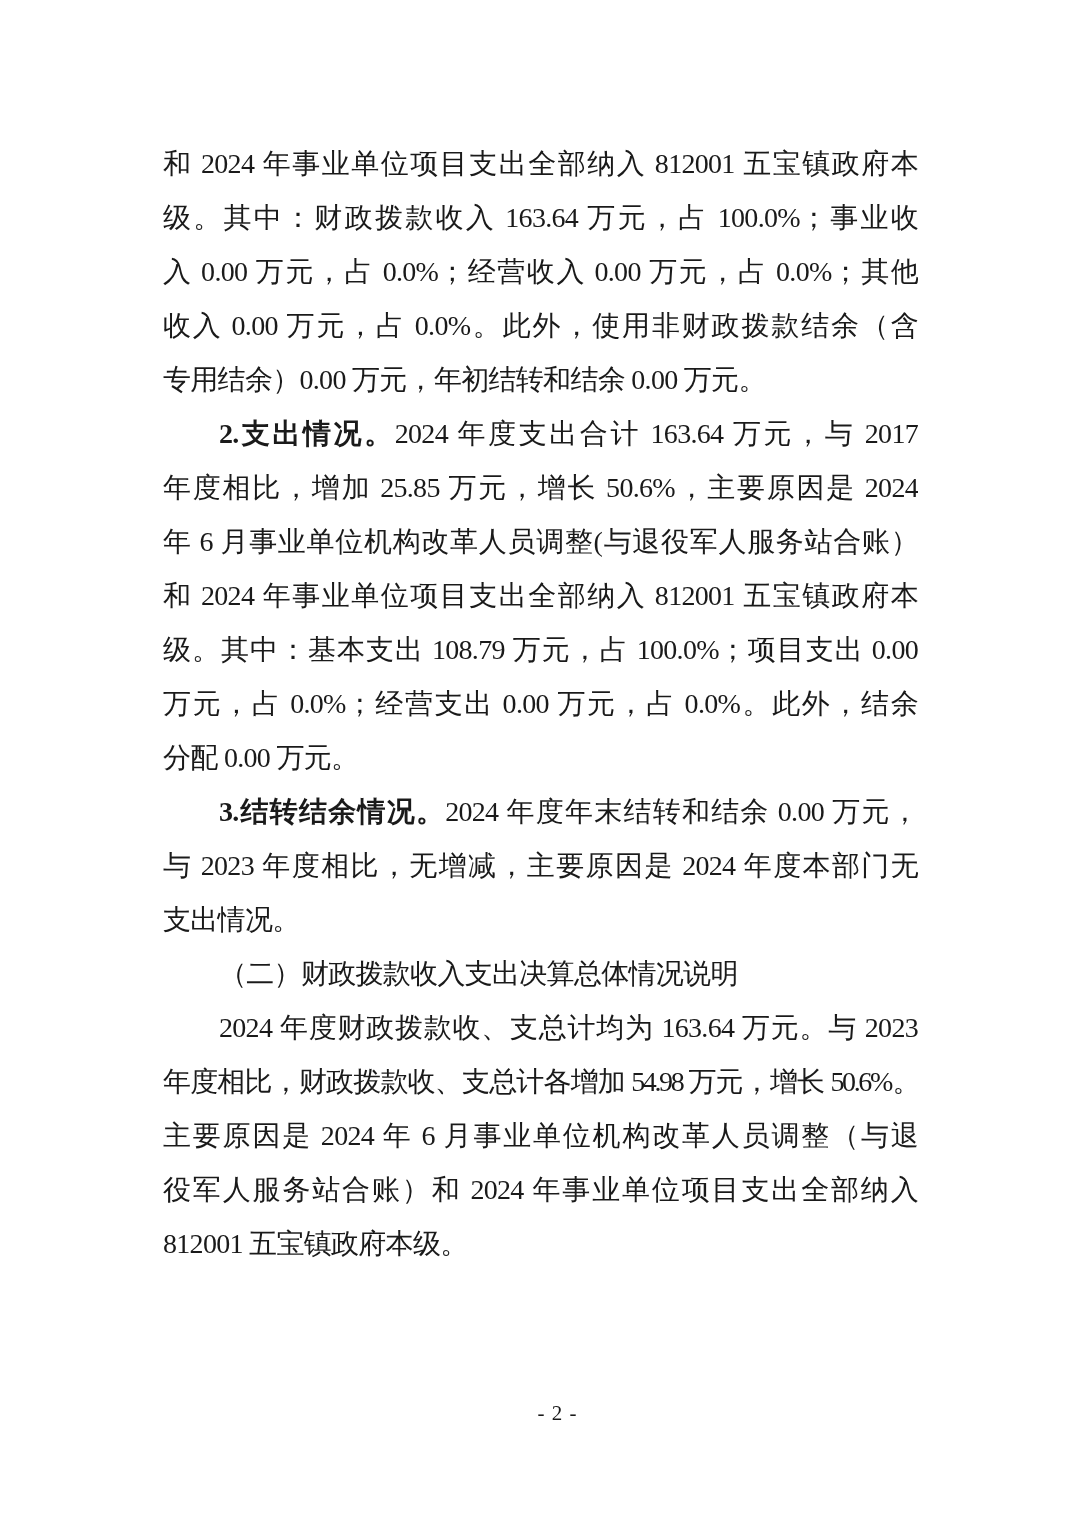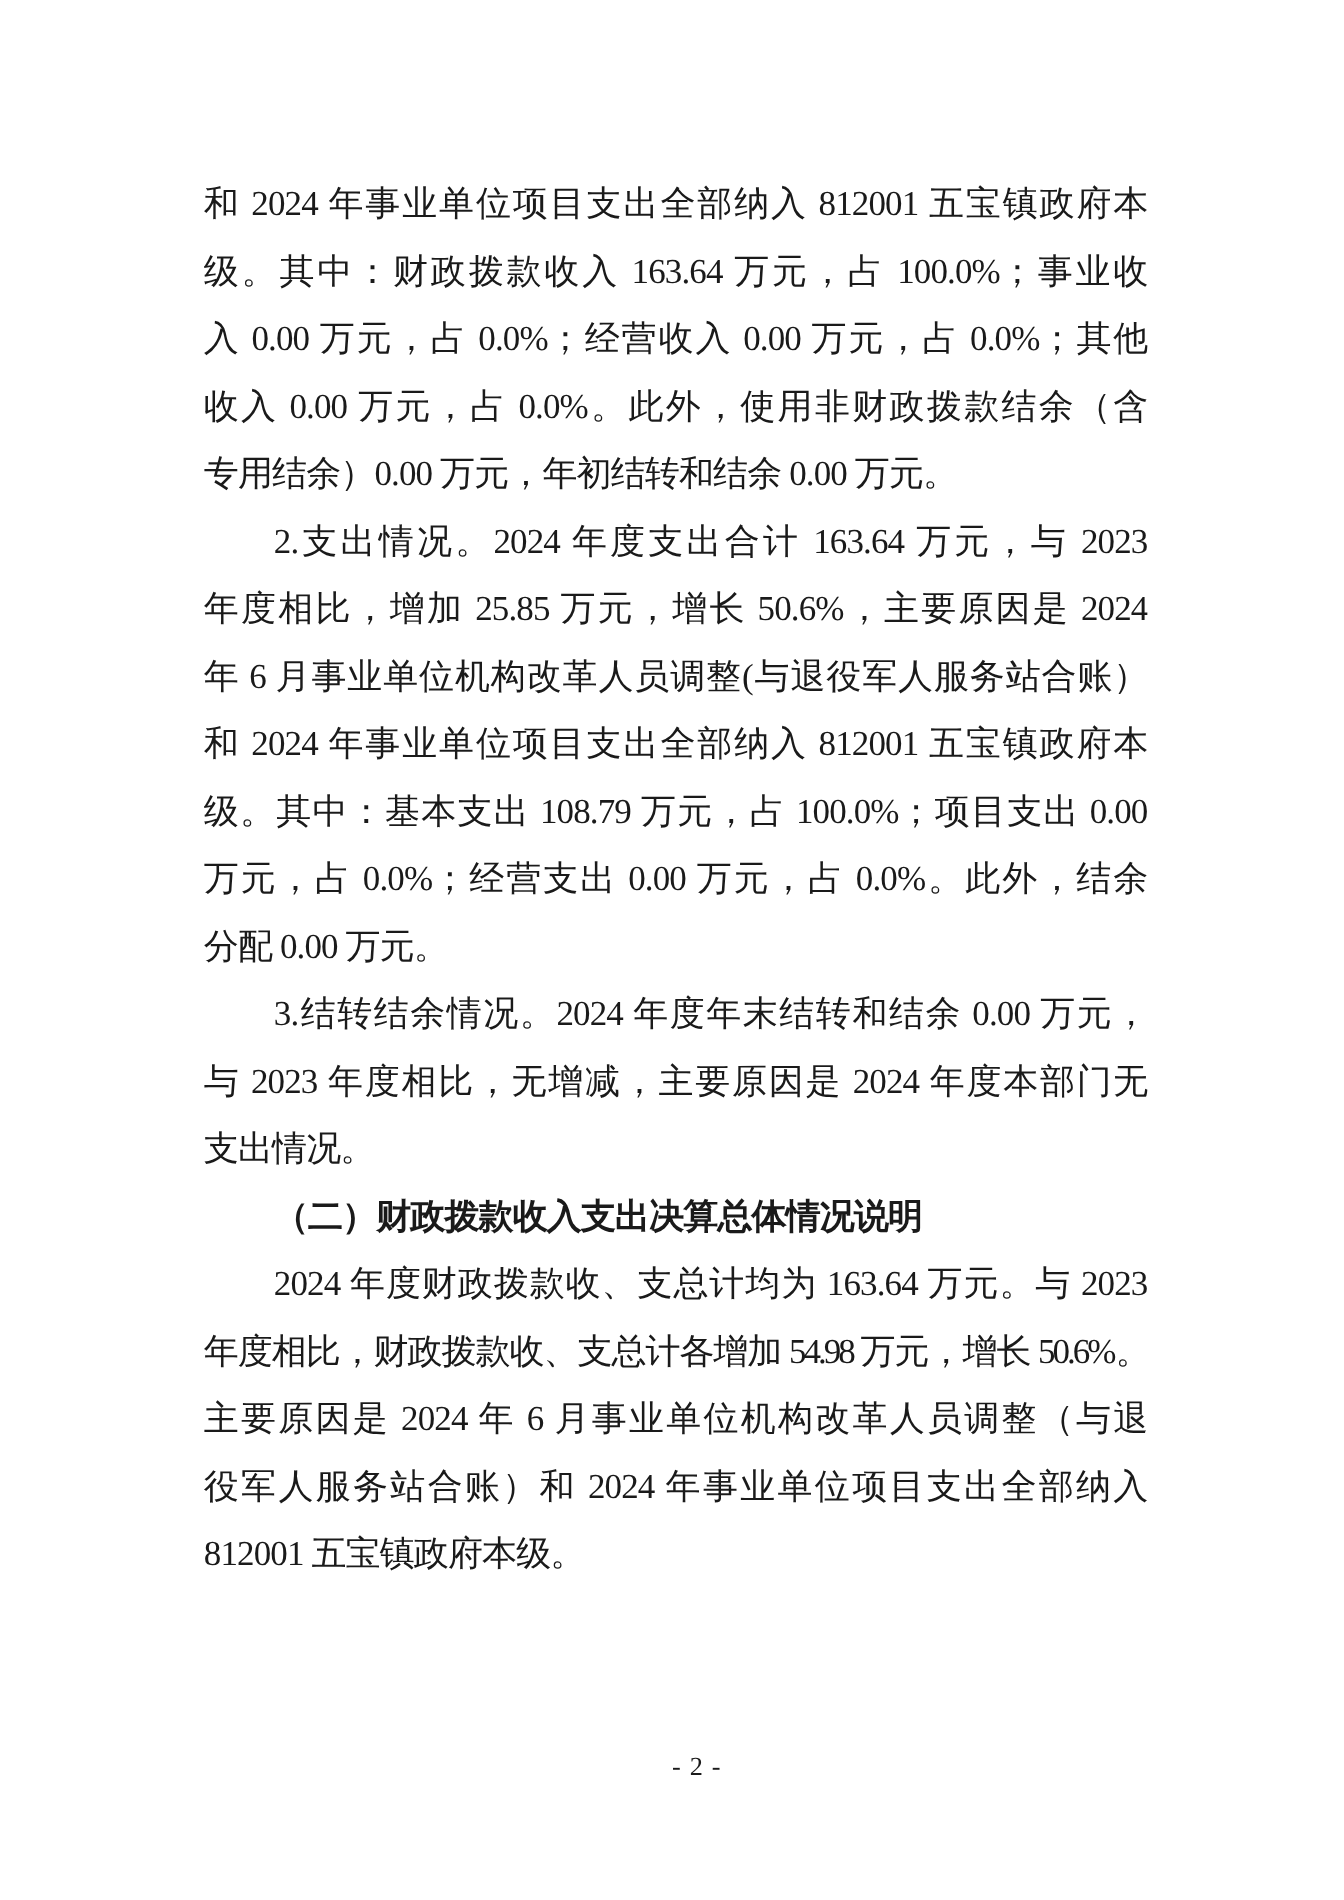--- a/index.html
+++ b/index.html
@@ -38,24 +38,24 @@
     text-align: right;
     text-align-last: left;
   }
   .line.indent {
     text-indent: 56px;
   }
   .line.tight {
     letter-spacing: -2.4px;
   }
   .run-bold {
-    font-weight: normal;
+    font-weight: bold;
   }
   .line.bold-line {
-    font-weight: bold;
+    font-weight: normal;
   }
   .footer {
     position: absolute;
     top: 1398px;
     left: 0;
     width: 100%;
     text-align: center;
     font-size: 21px;
     line-height: 30px;
     letter-spacing: 1px;
@@ -68,21 +68,21 @@
 <div class="page">
 
   <main class="body-text">
 
     <div class="line">和 2024 年事业单位项目支出全部纳入 812001 五宝镇政府本</div>
     <div class="line">级。其中：财政拨款收入 163.64 万元，占 100.0%；事业收</div>
     <div class="line">入 0.00 万元，占 0.0%；经营收入 0.00 万元，占 0.0%；其他</div>
     <div class="line">收入 0.00 万元，占 0.0%。此外，使用非财政拨款结余（含</div>
     <div class="line end">专用结余）0.00 万元，年初结转和结余 0.00 万元。</div>
 
-    <div class="line indent"><span class="run-bold">2.支出情况。</span><span>2024 年度支出合计 163.64 万元，与 2023</span></div>
+    <div class="line indent"><span class="run-bold">2.支出情况。</span><span>2024 年度支出合计 163.64 万元，与 2017</span></div>
     <div class="line">年度相比，增加 25.85 万元，增长 50.6%，主要原因是 2024</div>
     <div class="line">年 6 月事业单位机构改革人员调整(与退役军人服务站合账）</div>
     <div class="line">和 2024 年事业单位项目支出全部纳入 812001 五宝镇政府本</div>
     <div class="line">级。其中：基本支出 108.79 万元，占 100.0%；项目支出 0.00</div>
     <div class="line">万元，占 0.0%；经营支出 0.00 万元，占 0.0%。此外，结余</div>
     <div class="line end">分配 0.00 万元。</div>
 
     <div class="line indent"><span class="run-bold">3.结转结余情况。</span><span>2024 年度年末结转和结余 0.00 万元，</span></div>
     <div class="line">与 2023 年度相比，无增减，主要原因是 2024 年度本部门无</div>
     <div class="line end">支出情况。</div>

